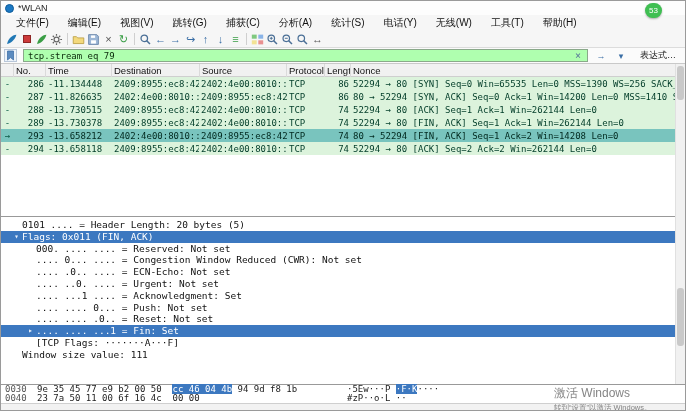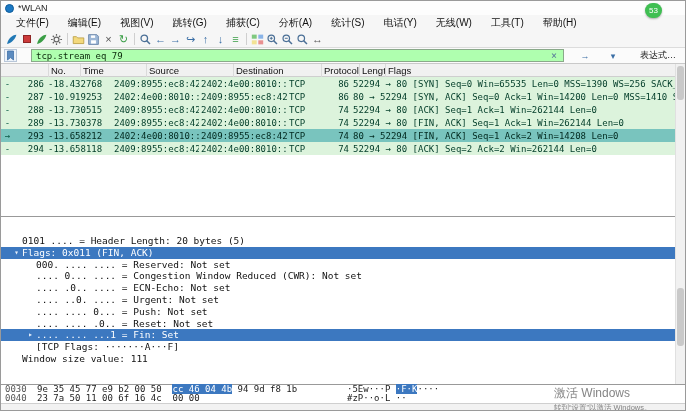--- a/index.html
+++ b/index.html
@@ -17,52 +17,52 @@
 
   
   .toolbar { position:absolute; top:30px; left:0; right:0; height:17px; background:#f6f6f6; border-bottom:1px solid #dcdcdc; display:flex; align-items:center; padding-left:3px; }
   .tbtn { width:15px; height:15px; display:flex; align-items:center; justify-content:center; font-size:11px; line-height:1; color:#3a6ea5; }
   .tbtn.gray { color:#555; }
   .tbtn.green { color:#3a9e46; }
   .tsep { width:1px; height:12px; background:#cfcfcf; margin:0 3px; }
   .stopsq { width:8px; height:8px; background:#cc3a3a; border:1px solid #8e2525; }
 
   
-  .filterbar { position:absolute; top:47px; left:0; right:0; height:16px; background:#fbfbfb; border-bottom:1px solid #c9c9c9; display:flex; align-items:center; gap:14px; padding:0 3px; }
+  .filterbar { position:absolute; top:47px; left:0; right:0; height:16px; background:#fbfbfb; border-bottom:1px solid #c9c9c9; display:flex; align-items:center; gap:6px; padding:0 3px; }
   .fbookmark { width:13px; height:13px; display:flex; align-items:center; justify-content:center; border:1px solid #b8c6d8; background:#eef3f9; }
   .filter-input { flex:1; height:13px; background:#afffaf; border:1px solid #8aa98a; display:flex; align-items:center; padding:0 4px; font-family:"DejaVu Sans Mono",monospace; font-size:9px; color:#0a2a0a; }
   .filter-input .fval { flex:1; }
   .fclear { color:#5a7a9a; font-size:10px; width:10px; text-align:center; }
   .fsmall { width:14px; height:13px; display:flex; align-items:center; justify-content:center; font-size:9px; color:#3a6ea5; border:1px solid transparent; }
   .fexpr { font-size:9px; color:#222; padding:0 6px; height:30px; display:flex; align-items:center; }
 
   
   .plist { position:absolute; top:63px; left:0; width:676px; height:152px; background:#fff; font-family:"DejaVu Sans Mono",monospace; font-size:9px; }
-  .phead { display:flex; height:13px; background:#f1f1f1; border-bottom:1px solid #cfcfcf; font-family:"Liberation Sans","DejaVu Sans",sans-serif; font-size:9.5px; color:#111; align-items:center;padding-left:35px; }
+  .phead { display:flex; height:13px; background:#f1f1f1; border-bottom:1px solid #cfcfcf; font-family:"Liberation Sans","DejaVu Sans",sans-serif; font-size:9.5px; color:#111; align-items:center; }
   .phead .pcell { border-right:1px solid #dadada; height:13px; display:flex; align-items:center; }
   .prow { display:flex; height:13px; align-items:center; background:#dcf3dc; color:#003c28; }
   .prow.sel { background:#79c4be; color:#00281e; }
   .pcell { overflow:hidden; white-space:pre; padding:0 2px; }
   .c-mark { width:13px; text-align:center; color:#0a5a46; }
   .c-no { width:32px; text-align:right; }
   .c-time { width:66px; }
   .c-src { width:87px; }
   .c-dst { width:88px; }
   .c-proto { width:38px; }
   .c-len { width:26px; text-align:right; }
   .c-info { flex:1; }
 
   
   .vscroll { position:absolute; width:10px; right:0; background:#f1f1f1; border-left:1px solid #e0e0e0; z-index:5; }
   .vs-plist { top:63px; height:152px; }
   .vs-details { top:215px; height:168px; }
   .vthumb { position:absolute; left:1px; width:7px; background:#c9c9c9; border-radius:3px; }
 
   
-  .details { position:absolute; top:215px; left:0; width:676px; height:168px; background:#fff; border-top:1px solid #999; font-family:"DejaVu Sans Mono",monospace; font-size:9.5px; color:#111; padding-top:18px; }
+  .details { position:absolute; top:215px; left:0; width:676px; height:168px; background:#fff; border-top:1px solid #999; font-family:"DejaVu Sans Mono",monospace; font-size:9.5px; color:#111; padding-top:2px; }
   .drow { height:11.8px; line-height:11.8px; display:flex; align-items:center; white-space:pre; }
   .drow .exp { width:11px; text-align:center; font-size:7.5px; color:#555; flex:0 0 11px; }
   .drow.l1 { padding-left:10px; }
   .drow.l2 { padding-left:24px; }
   .drow.sel { background:#3c78c0; color:#fff; }
   .drow.sel .exp { color:#e8f0fa; }
 
   
   .hexpane { position:absolute; top:383px; left:0; right:0; height:19px; background:#fff; border-top:1px solid #999; font-family:"DejaVu Sans Mono",monospace; font-size:9px; color:#222; }
   .hrow { display:flex; height:9px; line-height:9px; white-space:pre; }
@@ -205,41 +205,41 @@
     <span class="fsmall">→</span>
     <span class="fsmall">▾</span>
     <span class="fexpr">表达式…</span>
   </div>
 
   <div class="plist">
     <div class="phead">
       <span class="pcell c-mark"></span>
       <span class="pcell c-no">No.</span>
       <span class="pcell c-time">Time</span>
+      <span class="pcell c-dst">Destination</span>
       <span class="pcell c-src">Source</span>
-      <span class="pcell c-dst">Destination</span>
       <span class="pcell c-proto">Protocol</span>
       <span class="pcell c-len">Length</span>
-      <span class="pcell c-info">Flags</span>
+      <span class="pcell c-info">Nonce</span>
     </div>
 
     <div class="prow">
       <span class="pcell c-mark">-</span>
       <span class="pcell c-no">286</span>
-      <span class="pcell c-time">-18.432768</span>
+      <span class="pcell c-time">-11.134448</span>
       <span class="pcell c-src">2409:8955:ec8:42a5:…</span>
       <span class="pcell c-dst">2402:4e00:8010::9e</span>
       <span class="pcell c-proto">TCP</span>
       <span class="pcell c-len">86</span>
       <span class="pcell c-info">52294 → 80 [SYN] Seq=0 Win=65535 Len=0 MSS=1390 WS=256 SACK_PERM=1</span>
     </div>
     <div class="prow">
       <span class="pcell c-mark">-</span>
       <span class="pcell c-no">287</span>
-      <span class="pcell c-time">-10.919253</span>
+      <span class="pcell c-time">-11.826635</span>
       <span class="pcell c-src">2402:4e00:8010::9e</span>
       <span class="pcell c-dst">2409:8955:ec8:42a5:…</span>
       <span class="pcell c-proto">TCP</span>
       <span class="pcell c-len">86</span>
       <span class="pcell c-info">80 → 52294 [SYN, ACK] Seq=0 Ack=1 Win=14200 Len=0 MSS=1410 SACK_PERM=1 WS=…</span>
     </div>
     <div class="prow">
       <span class="pcell c-mark">-</span>
       <span class="pcell c-no">288</span>
       <span class="pcell c-time">-13.730515</span>
@@ -281,20 +281,21 @@
     </div>
   </div>
 
   <div class="details">
     <div class="drow l1"><span class="exp"></span><span>0101 .... = Header Length: 20 bytes (5)</span></div>
     <div class="drow l1 sel"><span class="exp">▾</span><span>Flags: 0x011 (FIN, ACK)</span></div>
     <div class="drow l2"><span class="exp"></span><span>000. .... .... = Reserved: Not set</span></div>
     <div class="drow l2"><span class="exp"></span><span>.... 0... .... = Congestion Window Reduced (CWR): Not set</span></div>
     <div class="drow l2"><span class="exp"></span><span>.... .0.. .... = ECN-Echo: Not set</span></div>
     <div class="drow l2"><span class="exp"></span><span>.... ..0. .... = Urgent: Not set</span></div>
+    <div class="drow l2"><span class="exp"></span><span>.... ...1 .... = Acknowledgment: Set</span></div>
     <div class="drow l2"><span class="exp"></span><span>.... .... 0... = Push: Not set</span></div>
     <div class="drow l2"><span class="exp"></span><span>.... .... .0.. = Reset: Not set</span></div>
     <div class="drow l2 sel"><span class="exp">▸</span><span>.... .... ...1 = Fin: Set</span></div>
     <div class="drow l2"><span class="exp"></span><span>[TCP Flags: ·······A···F]</span></div>
     <div class="drow l1"><span class="exp"></span><span>Window size value: 111</span></div>
   </div>
 
   <div class="vscroll vs-plist">
       <div class="vthumb" style="top:2px;height:34px;"></div>
     </div>

